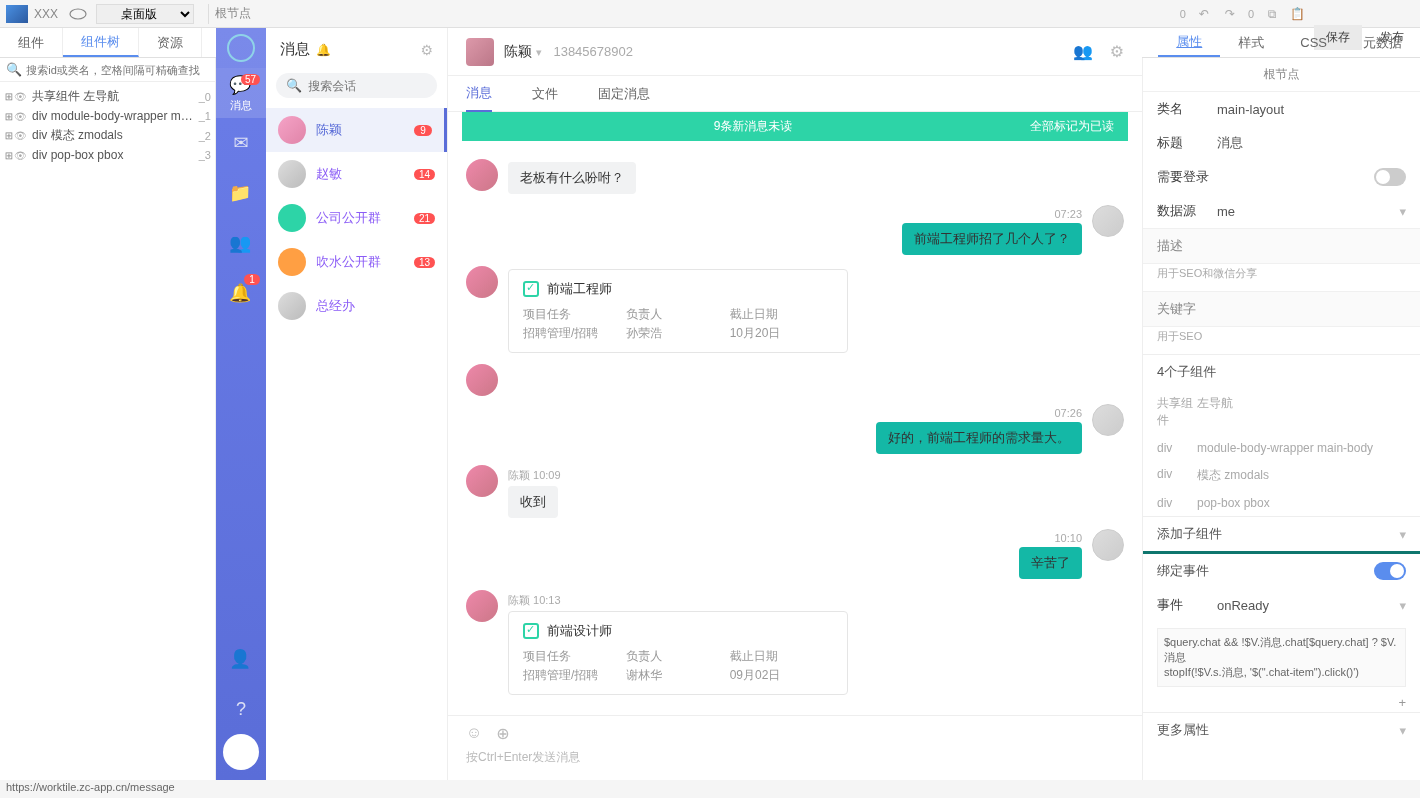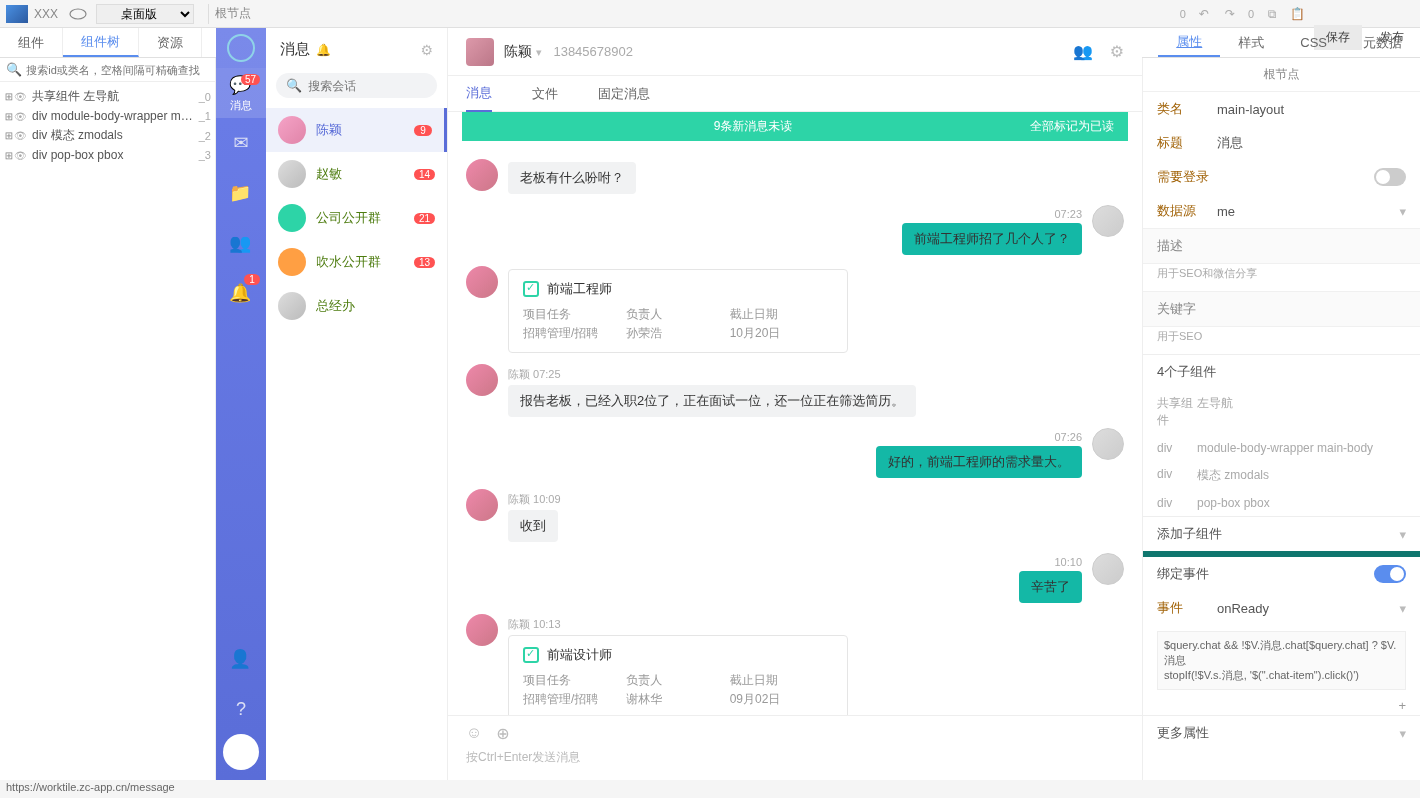--- a/index.html
+++ b/index.html
@@ -57,21 +57,21 @@
 .convo-title { font-size: 15px; color: #333; }
 .convo-bell { margin-left: 6px; color: #bbb; font-size: 12px; }
 .convo-head-spacer { flex: 1; }
 .convo-filter { color: #bbb; font-size: 14px; }
 .convo-search { margin: 6px 10px 10px; background: #f2f3f5; border-radius: 14px; padding: 5px 10px; display: flex; align-items: center; }
 .convo-search input { border: none; background: transparent; font-size: 12px; outline: none; flex: 1; }
 .convo-list { flex: 1; }
 .convo-item { display: flex; align-items: center; padding: 8px 12px; cursor: pointer; position: relative; }
 .convo-item.active { background: #eef1fb; border-right: 3px solid #5a6dd8; }
 .convo-av { width: 28px; height: 28px; border-radius: 50%; margin-right: 10px; flex-shrink: 0; }
-.convo-name { flex: 1; font-size: 13px; color: #4d7c0f; }
+.convo-name { flex: 1; font-size: 13px; color: #8b5cf6; }
 .convo-item.active .convo-name { color: #5a6dd8; }
 .convo-badge { background: #ff5252; color: #fff; font-size: 10px; padding: 0 5px; border-radius: 8px; min-width: 18px; text-align: center; }
 
 .chat-panel { flex: 1; display: flex; flex-direction: column; min-width: 0; }
 .chat-head { height: 48px; border-bottom: 1px solid #eee; display: flex; align-items: center; padding: 0 18px; }
 .chat-head-av { width: 28px; height: 28px; border-radius: 4px; background: linear-gradient(135deg,#d9a,#b78); margin-right: 10px; }
 .chat-head-name { font-size: 14px; color: #333; margin-right: 12px; }
 .chat-head-phone { font-size: 13px; color: #aaa; }
 .chat-head-spacer { flex: 1; }
 .chat-head-icon { color: #bbb; font-size: 16px; margin-left: 16px; }
@@ -104,21 +104,21 @@
 .card-grid .cv { color: #999; margin-top: 2px; }
 
 .chat-input { border-top: 1px solid #eee; padding: 8px 18px 14px; }
 .ci-tools { display: flex; gap: 14px; color: #bbb; font-size: 16px; margin-bottom: 6px; }
 .ci-hint { font-size: 12px; color: #bbb; }
 
 
 .props { position: absolute; right: 0; top: 58px; width: 278px; bottom: 18px; background: #fff; border-left: 1px solid #eee; font-size: 13px; color: #555; overflow-y: auto; }
 .props-breadcrumb { text-align: center; padding: 8px; color: #888; border-bottom: 1px solid #f0f0f0; font-size: 12px; }
 .prow { display: flex; align-items: center; padding: 8px 14px; }
-.prow .plabel { color: #a16207; width: 60px; }
+.prow .plabel { color: #404040; width: 60px; }
 .prow .pval { flex: 1; color: #555; }
 .psection { padding: 8px 14px; background: #fafafa; border-top: 1px solid #f0f0f0; border-bottom: 1px solid #f0f0f0; color: #888; }
 .phint { font-size: 11px; color: #aaa; padding: 2px 14px 10px; }
 .toggle { width: 32px; height: 18px; border-radius: 9px; background: #ccc; position: relative; }
 .toggle.on { background: #5a8dee; }
 .toggle::after { content: ""; position: absolute; width: 14px; height: 14px; background: #fff; border-radius: 50%; top: 2px; left: 2px; }
 .toggle.on::after { left: auto; right: 2px; }
 .child-row { display: flex; padding: 6px 14px; color: #aaa; font-size: 12px; }
 .child-row .ctag { width: 40px; color: #aaa; }
 .code-box { margin: 6px 14px; padding: 6px; font-size: 11px; color: #666; background: #fafafa; border: 1px solid #eee; white-space: pre-wrap; word-break: break-all; }
@@ -322,21 +322,20 @@
               <div class="card-grid">
                 <div>项目任务<div class="cv">招聘管理/招聘</div></div>
                 <div>负责人<div class="cv">孙荣浩</div></div>
                 <div>截止日期<div class="cv">10月20日</div></div>
               </div>
             </div>
           </div>
         </div>
         <div class="msg-row left">
           <div class="msg-av"></div>
-          <div class="msg-col"><div class="msg-meta">陈颖  07:25</div><div class="bubble gray">报告老板，已经入职2位了，正在面试一位，还一位正在筛选简历。</div></div>
         </div>
         <div class="msg-row right">
           <div class="msg-col"><div class="msg-meta">07:26</div><div class="bubble green">好的，前端工程师的需求量大。</div></div>
           <div class="msg-av me"></div>
         </div>
         <div class="msg-row left">
           <div class="msg-av"></div>
           <div class="msg-col"><div class="msg-meta">陈颖  10:09</div><div class="bubble gray">收到</div></div>
         </div>
         <div class="msg-row right">
@@ -412,21 +411,21 @@
       </div>
       <div class="child-row">
         <span class="ctag">div</span>
         <span>pop-box pbox</span>
       </div>
     </div>
   <div class="prow" style="border-top:1px solid #eee;">
       <span class="pval">添加子组件</span>
       <span style="color:#bbb;">▾</span>
     </div>
-  <div class="prow" style="border-top:6px solid #0f766e;">
+  <div class="prow" style="border-top:3px solid #0f766e;">
       <span class="pval">绑定事件</span>
       <div class="toggle on"></div>
     </div>
   <div class="prow">
       <span class="plabel">事件</span>
       <span class="pval">onReady</span>
       <span style="color:#bbb;">▾</span>
     </div>
   <div class="code-box">$query.chat &amp;&amp; !$V.消息.chat[$query.chat] ? $V.消息
 stopIf(!$V.s.消息, '$(".chat-item").click()')</div>

